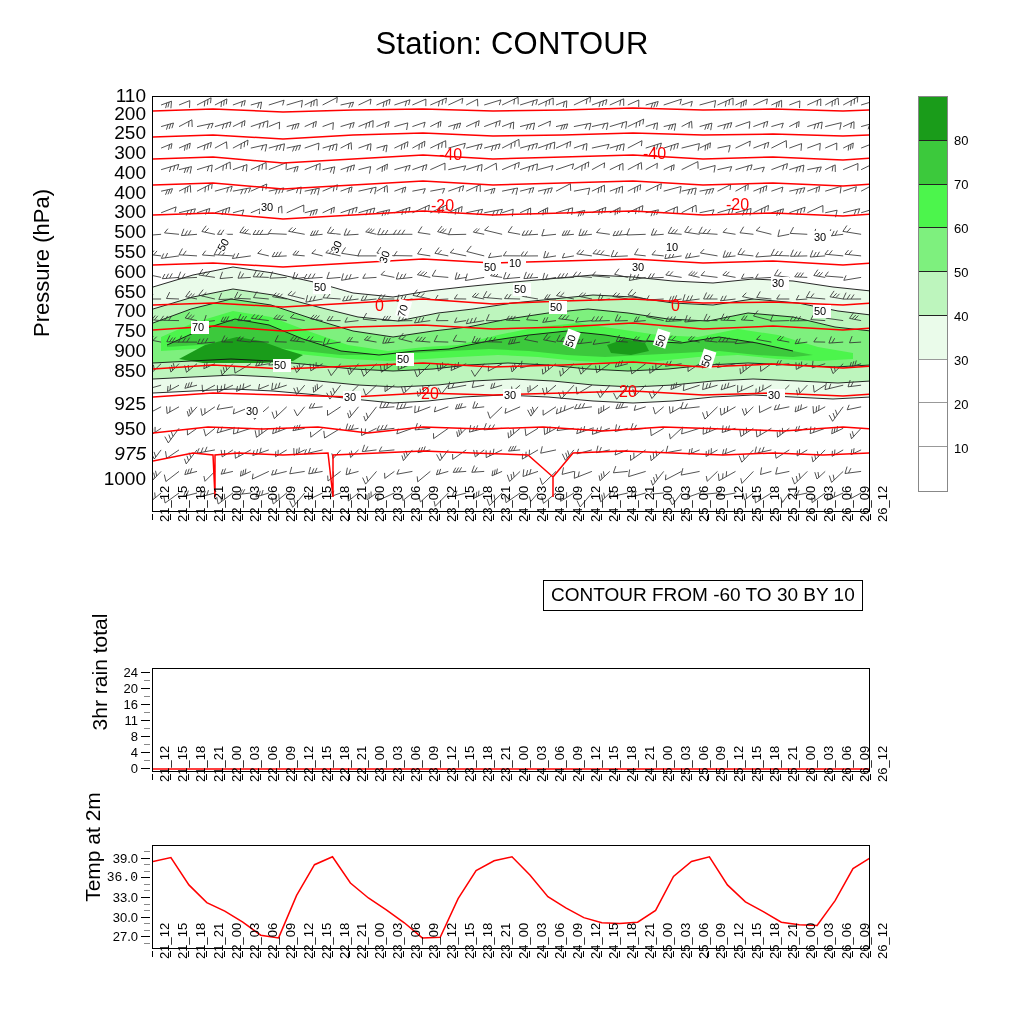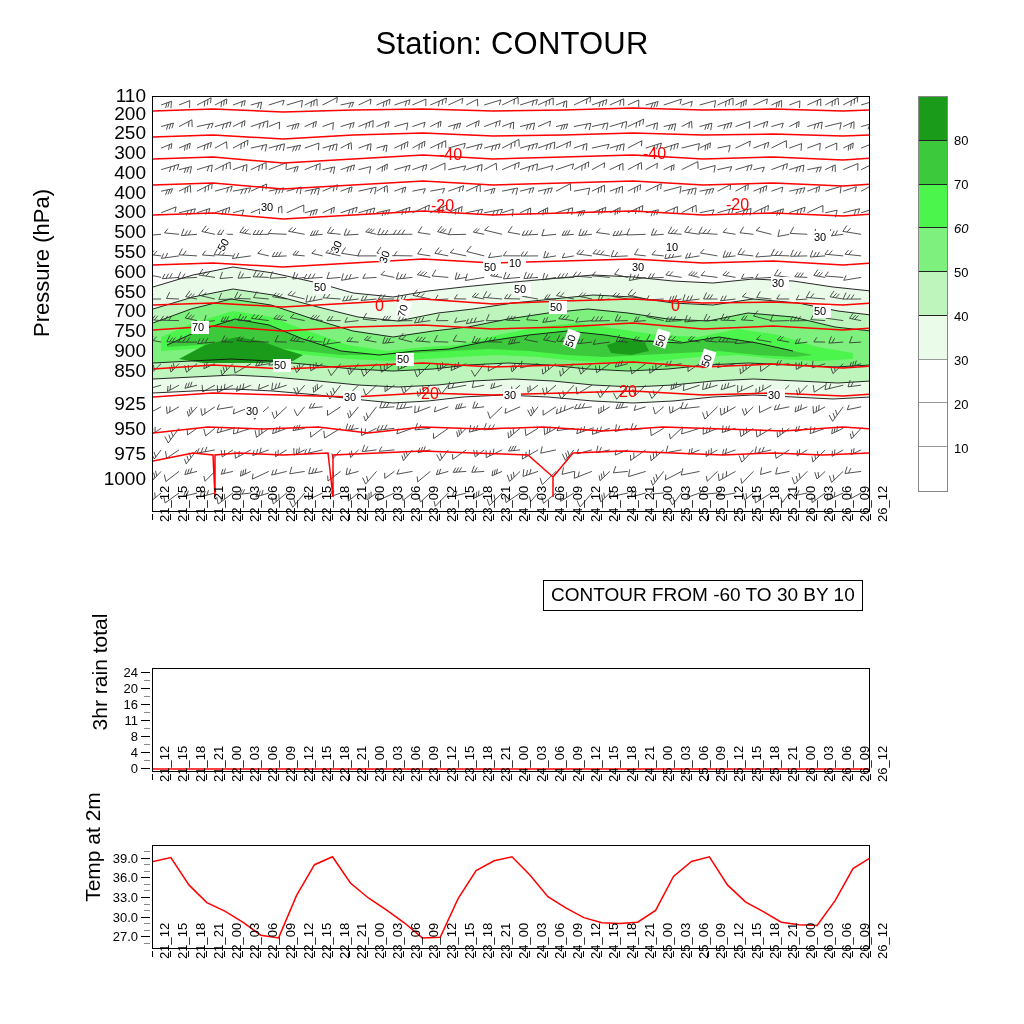--- a/index.html
+++ b/index.html
@@ -71,21 +71,21 @@
     <div class="ytick" style="top: 136.032px;">500</div>
     <div class="ytick" style="top: 156px;">550</div>
     <div class="ytick" style="top: 175.968px;">600</div>
     <div class="ytick" style="top: 195.52px;">650</div>
     <div class="ytick" style="top: 215.488px;">700</div>
     <div class="ytick" style="top: 235.04px;">750</div>
     <div class="ytick" style="top: 255.008px;">900</div>
     <div class="ytick" style="top: 274.56px;">850</div>
     <div class="ytick" style="top: 307.84px;">925</div>
     <div class="ytick" style="top: 332.8px;">950</div>
-    <div class="ytick" style="top: 357.76px;">975</div>
+    <div class="ytick" style="top: 357.76px; font-style: italic;">975</div>
     <div class="ytick" style="top: 382.72px;">1000</div>
   </div>
 
 <div class="abs" id="mainpanel">
   <svg id="mainsvg" width="718" height="416" viewBox="0 0 718 416">
 
     <g>
 
       <path fill="#eafbea" stroke="none" d="M0,190 L40,178 L80,170 L120,176 L165,186 L200,196 L240,200 L275,194 L310,190 L350,186 L395,182 L440,178 L480,180 L520,184 L560,186 L600,182 L640,184 L680,190 L718,194 L718,300 L680,302 L640,300 L600,298 L560,300 L520,304 L480,306 L440,304 L395,300 L350,298 L310,300 L275,304 L240,306 L200,302 L165,298 L120,294 L80,292 L40,294 L0,296 Z"></path>
 
@@ -1050,21 +1050,21 @@
       <div class="cband" style="height: 11.1111%; background: rgb(234, 251, 234); border-bottom: 1px solid rgb(153, 153, 153);"></div>
       <div class="cband" style="height: 11.1111%; background: rgb(255, 255, 255); border-bottom: 1px solid rgb(153, 153, 153);"></div>
       <div class="cband" style="height: 11.1111%; background: rgb(255, 255, 255); border-bottom: 1px solid rgb(153, 153, 153);"></div>
       <div class="cband" style="height: 11.1111%; background: rgb(255, 255, 255); border-bottom: none;"></div>
     </div>
 <div class="cbartick" style="top: 352px;">10</div>
     <div class="cbartick" style="top: 308px;">20</div>
     <div class="cbartick" style="top: 264px;">30</div>
     <div class="cbartick" style="top: 220px;">40</div>
     <div class="cbartick" style="top: 176px;">50</div>
-    <div class="cbartick" style="top: 132px; font-style: italic;">60</div>
+    <div class="cbartick" style="top: 132px;">60</div>
     <div class="cbartick" style="top: 88px;">70</div>
     <div class="cbartick" style="top: 44px;">80</div>
   </div>
 
 <div class="abs" id="cnote">CONTOUR FROM -60 TO 30 BY 10</div>
 
 <div class="abs" id="ylab-rain">3hr rain total</div>
 <div id="yticks-rain">
     <div class="rtick" style="top: 100px;">0</div>
     <div class="rtickmark" style="top: 100px;"></div>
@@ -1178,21 +1178,21 @@
   </div>
 
 <div class="abs" id="ylab-temp">Temp at 2m</div>
 <div id="yticks-temp">
     <div class="ttick" style="top: 91.2px;">27.0</div>
     <div class="rtickmark" style="top: 91.2px;"></div>
     <div class="ttick" style="top: 71.6px;">30.0</div>
     <div class="rtickmark" style="top: 71.6px;"></div>
     <div class="ttick" style="top: 52px;">33.0</div>
     <div class="rtickmark" style="top: 52px;"></div>
-    <div class="ttick" style="top: 32.4px;">36.0</div>
+    <div class="ttick" style="top: 32.4px; font-family: Liberation Mono, monospace;">36.0</div>
     <div class="rtickmark" style="top: 32.4px;"></div>
     <div class="ttick" style="top: 12.8px;">39.0</div>
     <div class="rtickmark" style="top: 12.8px;"></div>
     <div class="rmin" style="top: 97.7333px;"></div>
     <div class="rmin" style="top: 84.6667px;"></div>
     <div class="rmin" style="top: 78.1333px;"></div>
     <div class="rmin" style="top: 65.0667px;"></div>
     <div class="rmin" style="top: 58.5333px;"></div>
     <div class="rmin" style="top: 45.4667px;"></div>
     <div class="rmin" style="top: 38.9333px;"></div>

